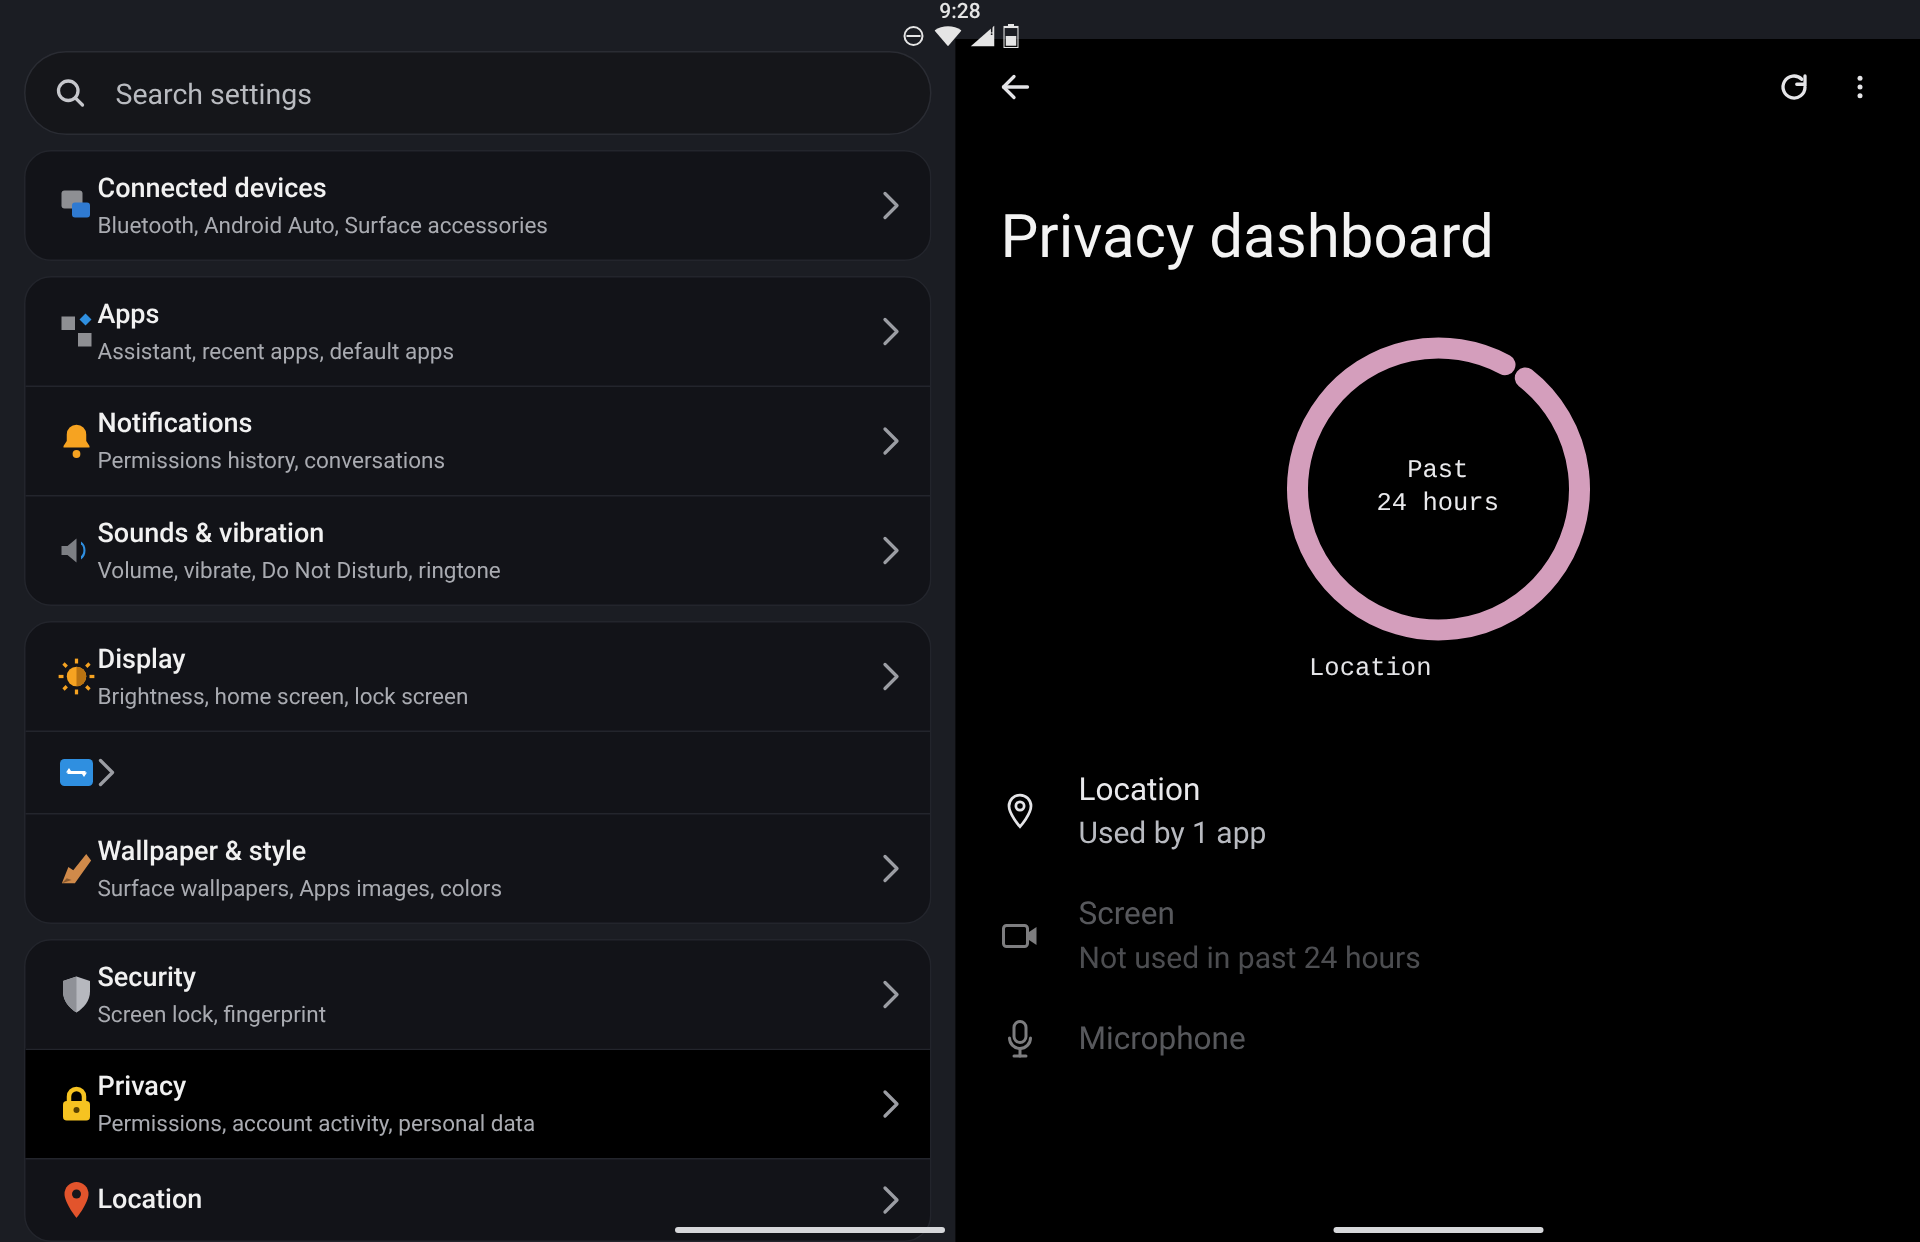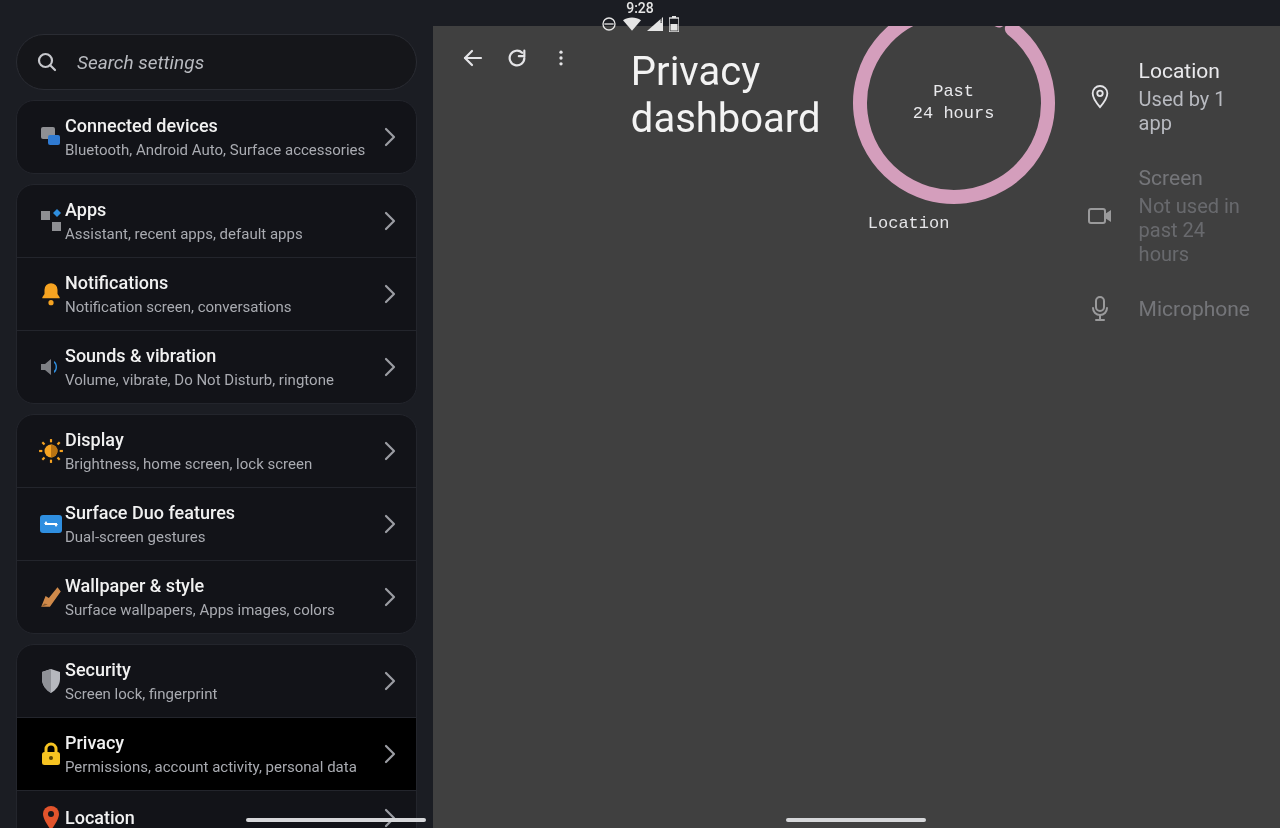--- a/index.html
+++ b/index.html
@@ -4,37 +4,37 @@
 <style>
   * { box-sizing: border-box; margin: 0; padding: 0; }
   html, body { width: 1280px; height: 828px; overflow: hidden; background: #121212; font-family: Roboto, "Segoe UI", Arial, sans-serif; color: #e4e4e7; }
   .root { display: flex; width: 100%; height: 100%; }
   .status-bar { position: absolute; top: 0; left: 0; right: 0; height: 26px; display: flex; align-items: center; justify-content: space-between; padding: 0 14px; color: #e5e5e5; font-size: 14px; font-weight: 500; background: #1b1d23; z-index: 50; flex-direction: column; }
   .status-right { display: flex; align-items: center; gap: 6px; }
   .status-right svg { display: block; }
 
   
   .left-panel { width: 637px; height: 100%; background: #1b1d23; padding: 28px 16px 0 16px; position: relative; display: flex; flex-direction: column; }
-  .search-bar { background: #15161a; border: 1px solid #2a2c33; border-radius: 28px; height: 56px; display: flex; align-items: center; padding: 0 18px; gap: 18px; margin-bottom: 10px; margin-top: 6px; font-style: italic; }
+  .search-bar { background: #15161a; border: 1px solid #2a2c33; border-radius: 28px; height: 56px; display: flex; align-items: center; padding: 0 18px; gap: 18px; margin-bottom: 10px; margin-top: 6px; }
   .search-bar svg { flex: none; }
   .search-text { color: #b9bbc0; font-size: 19px; }
   .settings-list { flex: 1; overflow: hidden; }
   .settings-group { background: #121318; border: 1px solid #23252c; border-radius: 18px; margin-bottom: 10px; }
   .settings-item { display: flex; align-items: center; padding: 13px 20px 13px 20px; cursor: pointer; }
   .settings-item + .settings-item { border-top: 1px solid #23252c; }
   .settings-item.active { background: #000000; }
   .settings-icon { width: 28px; height: 28px; flex: none; display: flex; align-items: center; justify-content: center; }
   .settings-texts { flex: 1; min-width: 0; }
   .settings-title { color: #f1f1f1; font-size: 18px; font-weight: 500; line-height: 24px; }
   .settings-sub { color: #a9abb1; font-size: 15px; line-height: 20px; margin-top: 2px; }
   .chevron { flex: none; color: #9b9da3; }
   .left-scrollbar { position: absolute; right: 7px; bottom: 6px; width: 180px; height: 4px; background: #d6d7da; border-radius: 2px; }
 
   
-  .right-panel { flex: 1; height: 100%; background: #404040; position: relative; display: flex; }
+  .right-panel { flex: 1; height: 100%; background: #000000; position: relative; display: flex; flex-direction: column; }
   .right-topbar { height: 56px; margin-top: 30px; display: flex; align-items: center; padding: 0 18px; }
   .topbar-btn { width: 44px; height: 44px; display: flex; align-items: center; justify-content: center; color: #e4e4e7; cursor: pointer; border-radius: 22px; }
   .topbar-spacer { flex: 1; }
   .page-title-wrap { padding: 48px 30px 42px 30px; }
   .page-title { font-size: 40px; font-weight: 400; color: #f3f3f3; }
   .chart-wrap { display: flex; flex-direction: column; align-items: center; font-family: Liberation Mono, monospace; }
   .donut { position: relative; width: 206px; height: 206px; }
   .donut svg { position: absolute; inset: 0; }
   .donut-center { position: absolute; inset: 0; display: flex; flex-direction: column; align-items: center; justify-content: center; color: #e9e9ec; font-size: 17px; line-height: 22px; }
   .donut-caption { margin-top: 8px; color: #e4e4e7; font-size: 17px; padding-right: 90px; }
@@ -120,21 +120,21 @@
           </div>
           <div class="settings-item">
             <div class="settings-icon">
               <svg width="26" height="26" viewBox="0 0 24 24">
                 <path fill="#f6a321" d="M12 2a6 6 0 0 0-6 6v4l-2 3v1h16v-1l-2-3V8a6 6 0 0 0-6-6z"></path>
                 <circle cx="12" cy="20" r="2.4" fill="#f6a321"></circle>
               </svg>
             </div>
             <div class="settings-texts">
               <div class="settings-title">Notifications</div>
-              <div class="settings-sub">Notification screen, conversations</div>
+              <div class="settings-sub">Permissions history, conversations</div>
             </div>
             <svg class="chevron" width="12" height="20" viewBox="0 0 12 20" fill="none" stroke="currentColor" stroke-width="2.2" stroke-linecap="round" stroke-linejoin="round">
               <polyline points="2 2 10 10 2 18"></polyline>
             </svg>
           </div>
           <div class="settings-item">
             <div class="settings-icon">
               <svg width="28" height="28" viewBox="0 0 28 28">
                 <path fill="#7d7f84" d="M4 11v6h4l6 5V6l-6 5H4z"></path>
                 <path fill="#2f8fe0" d="M17 8c2 1.3 3 3.4 3 6s-1 4.7-3 6v-2.2c1-.9 1.6-2.2 1.6-3.8S18 10.1 17 10.2V8z"></path>
@@ -176,24 +176,20 @@
             </svg>
           </div>
           <div class="settings-item">
             <div class="settings-icon">
               <svg width="26" height="26" viewBox="0 0 26 26">
                 <rect x="2" y="4" width="22" height="18" rx="3" fill="#2f8fe0"></rect>
                 <path fill="#ffffff" d="M6 13h4l-2-3zM20 13h-4l2 3z"></path>
                 <line x1="7" y1="13" x2="19" y2="13" stroke="#ffffff" stroke-width="2"></line>
               </svg>
             </div>
-            <div class="settings-texts">
-              <div class="settings-title">Surface Duo features</div>
-              <div class="settings-sub">Dual-screen gestures</div>
-            </div>
             <svg class="chevron" width="12" height="20" viewBox="0 0 12 20" fill="none" stroke="currentColor" stroke-width="2.2" stroke-linecap="round" stroke-linejoin="round">
               <polyline points="2 2 10 10 2 18"></polyline>
             </svg>
           </div>
           <div class="settings-item">
             <div class="settings-icon">
               <svg width="26" height="26" viewBox="0 0 24 24">
                 <path fill="#d08a4a" d="M3 21l4-10 3 2 8-10 3 4-10 14z"></path>
                 <path fill="#8a5a2e" d="M3 21l3-3 3 1z"></path>
               </svg>

